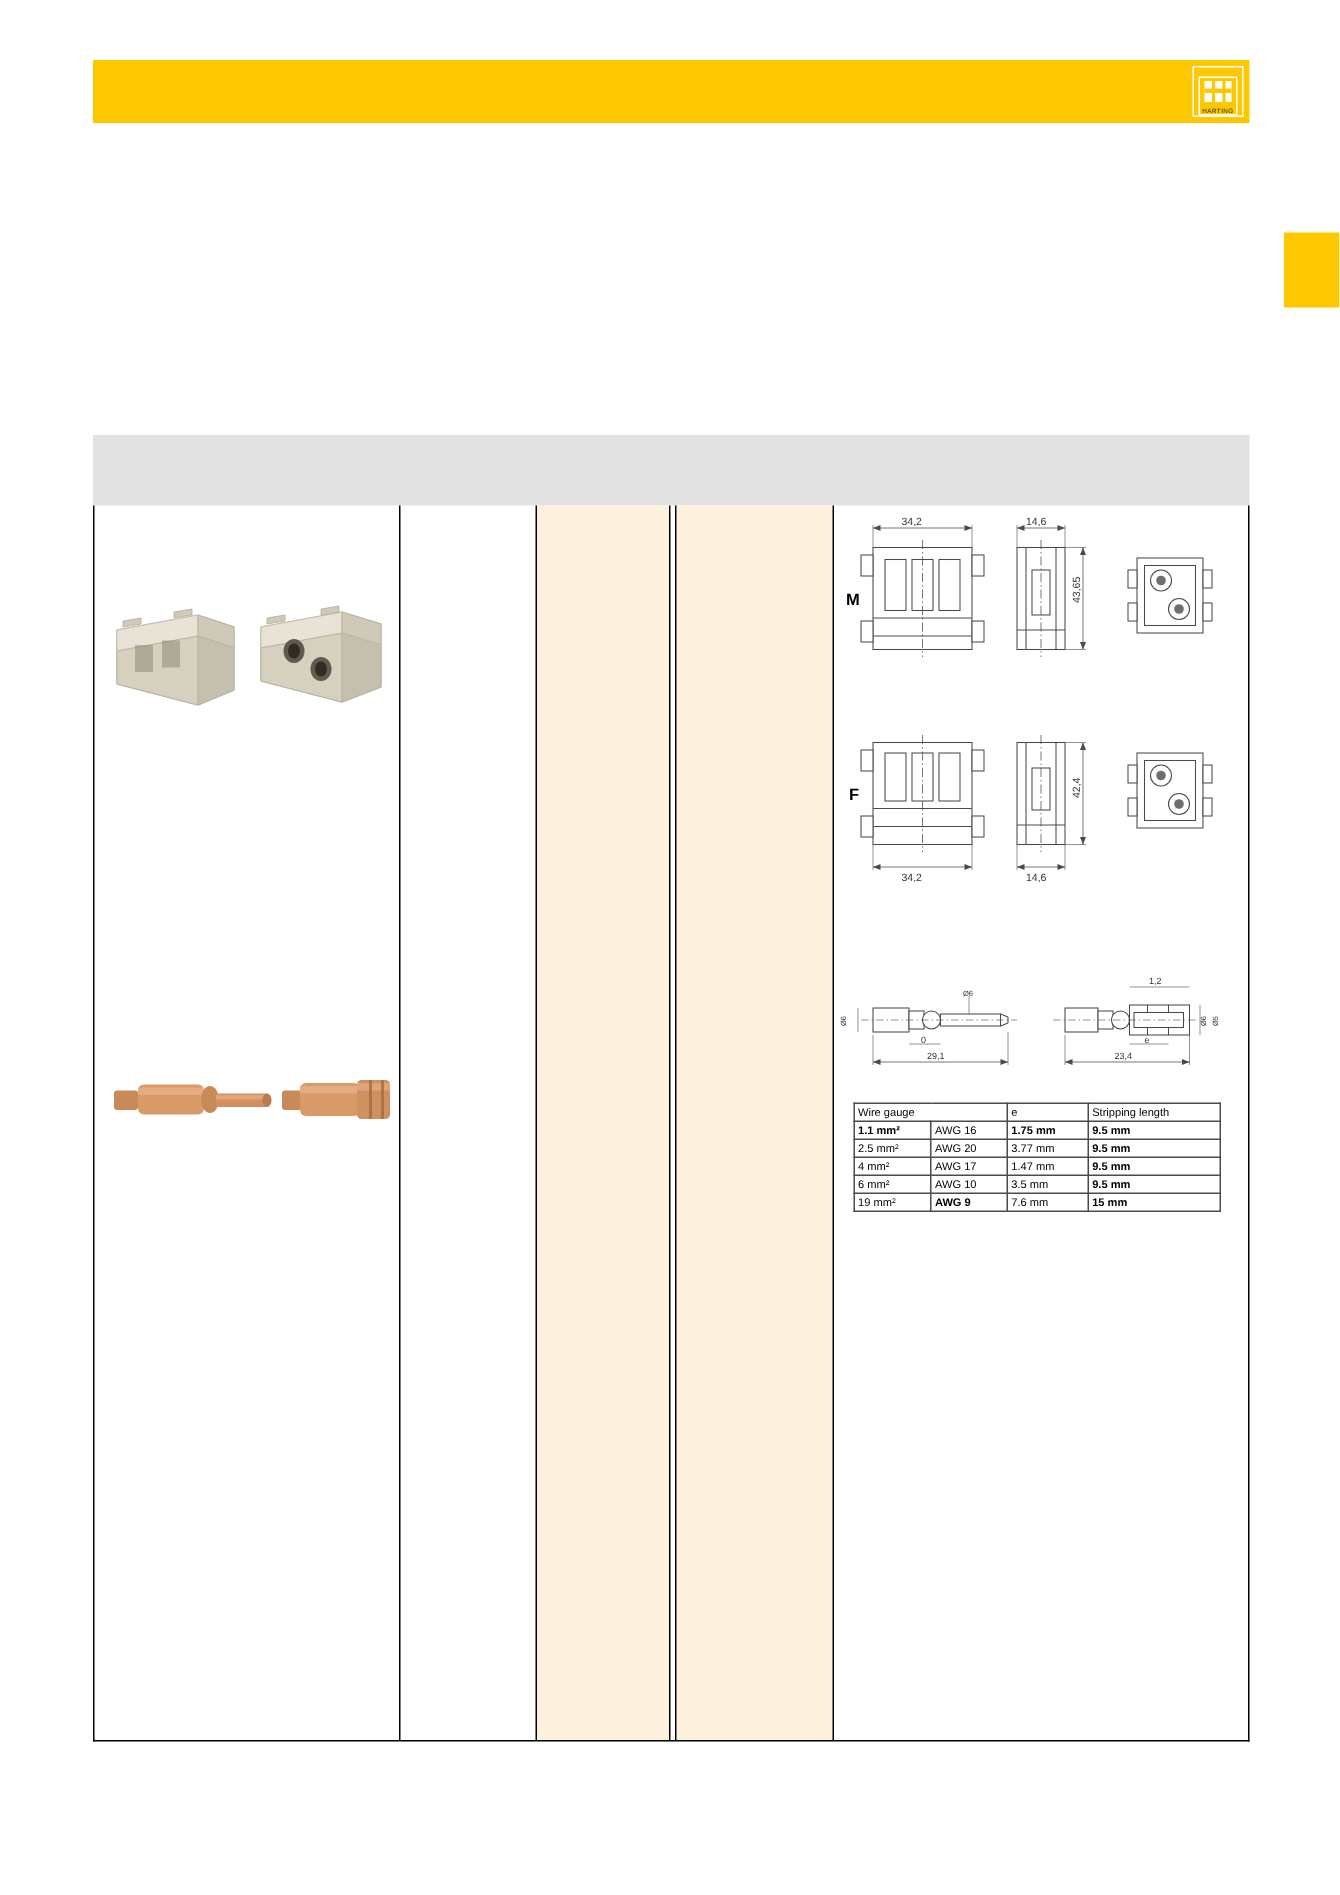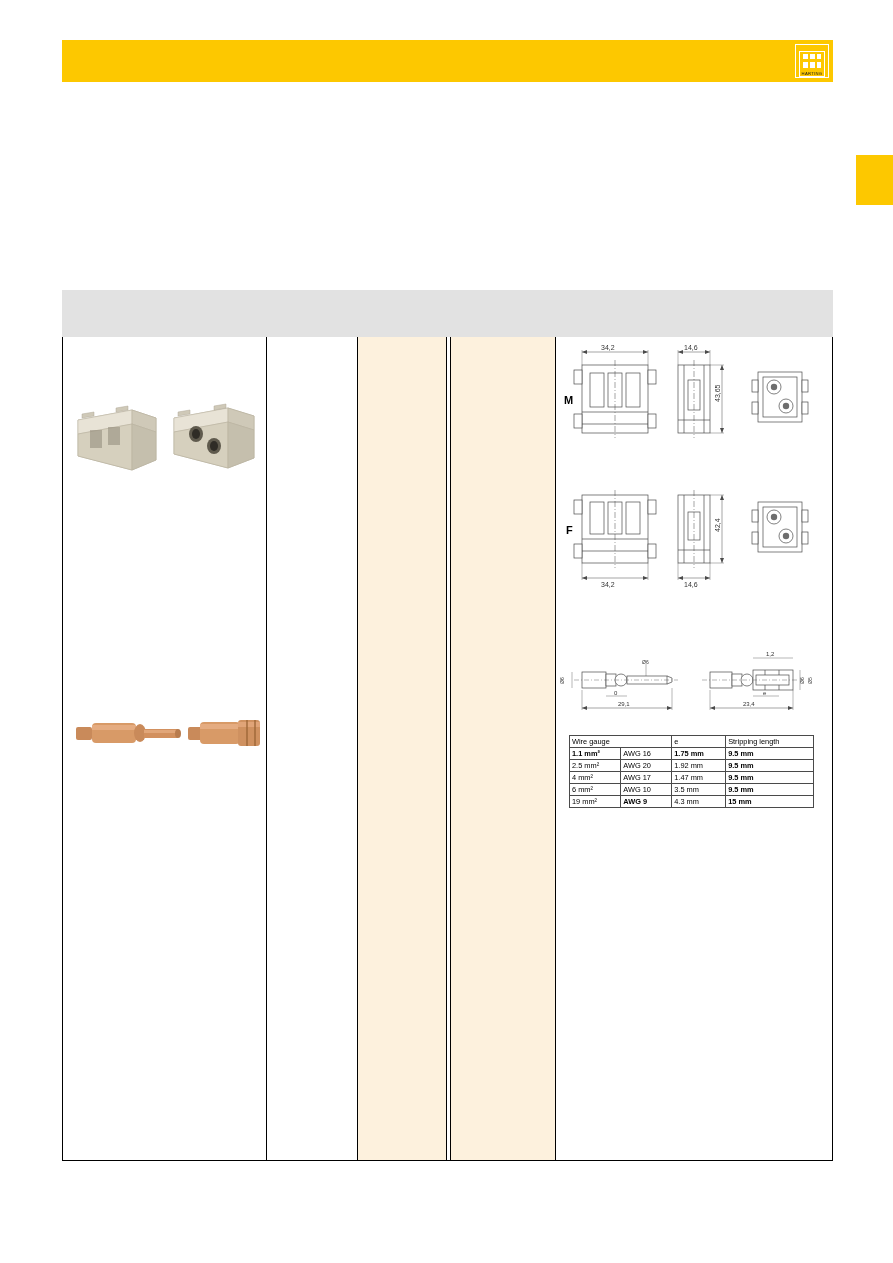--- a/index.html
+++ b/index.html
@@ -368,37 +368,37 @@
     <tbody>
       <tr>
         <td class="b">1.1 mm²</td>
         <td>AWG 16</td>
         <td class="b">1.75 mm</td>
         <td class="b">9.5 mm</td>
       </tr>
       <tr>
         <td>2.5 mm²</td>
         <td>AWG 20</td>
-        <td>1.92 mm</td>
+        <td>3.77 mm</td>
         <td class="b">9.5 mm</td>
       </tr>
       <tr>
         <td>4 mm²</td>
         <td>AWG 17</td>
         <td>1.47 mm</td>
         <td class="b">9.5 mm</td>
       </tr>
       <tr>
         <td>6 mm²</td>
         <td>AWG 10</td>
         <td>3.5 mm</td>
         <td class="b">9.5 mm</td>
       </tr>
       <tr>
         <td>19 mm²</td>
         <td class="b">AWG 9</td>
-        <td>4.3 mm</td>
+        <td>7.6 mm</td>
         <td class="b">15 mm</td>
       </tr>
     </tbody>
   </table>
 
 </div>
 
 </body></html>

